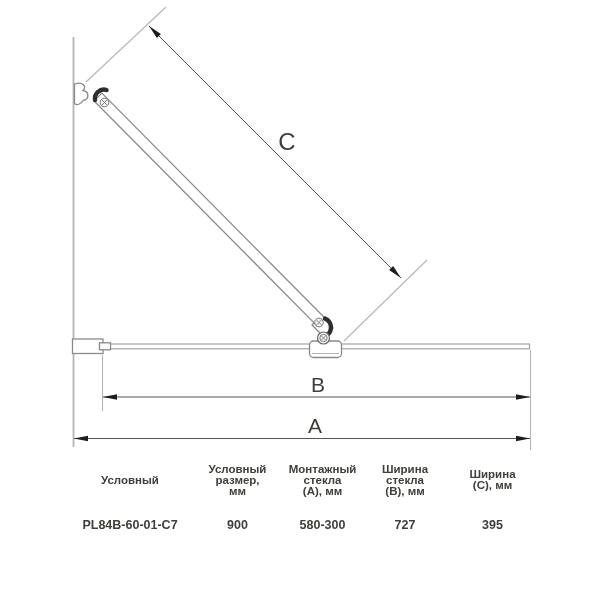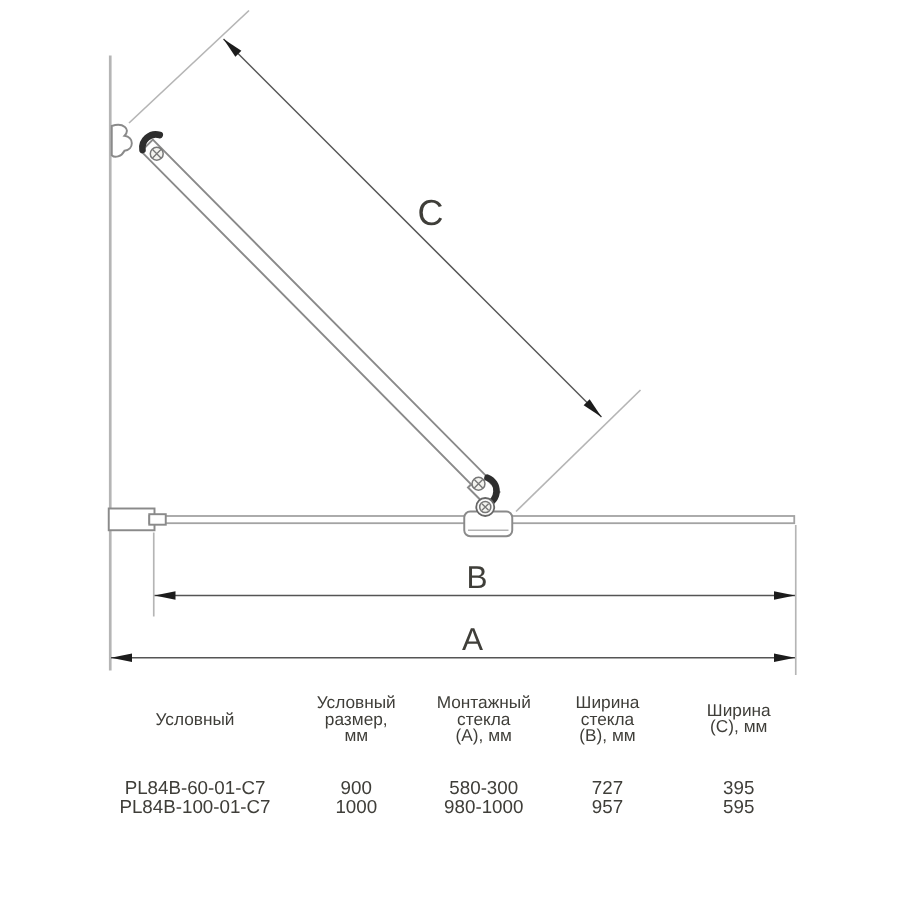--- a/index.html
+++ b/index.html
@@ -33,24 +33,24 @@
   .screw-x{stroke:#777777;stroke-width:0.9;fill:none;}
   .pivot-o{fill:#fbfbfb;stroke:#666666;stroke-width:1.2;}
   .dim-label{fill:var(--c-text);text-anchor:middle;font-family:"Liberation Sans",sans-serif;}
   .lbl-c{font-size:24px;}
   .lbl-ab{font-size:21px;}
 
   
   .table-wrap{position:absolute;left:60px;top:454px;width:485px;}
   table{width:100%;border-collapse:collapse;table-layout:fixed;color:var(--c-text);}
   th{
-    font-weight:400;font-size:11.5px;line-height:11px;white-space:pre-line;
+    font-weight:700;font-size:11.5px;line-height:11px;white-space:pre-line;
     vertical-align:middle;text-align:center;height:52px;padding:0;
   }
-  td{font-size:12.5px;line-height:13.4px;text-align:center;padding:0;font-weight:400;}
+  td{font-size:12.5px;line-height:13.4px;text-align:center;padding:0;font-weight:700;}
   tbody tr:first-child td{padding-top:13px;}
 </style>
 </head>
 <body>
 
 <div class="stage">
 
   <svg width="600" height="455" viewBox="0 0 600 455">
 
     <line class="ln ln-wall" x1="73.5" y1="37" x2="73.5" y2="447"></line>
@@ -139,24 +139,17 @@
         </tr>
       </thead>
       <tbody>
           <tr>
             <td>PL84B-60-01-C7</td>
             <td>900</td>
             <td>580-300</td>
             <td>727</td>
             <td>395</td>
           </tr>
-          <tr>
-            <td>PL84B-100-01-C7</td>
-            <td>1000</td>
-            <td>980-1000</td>
-            <td>957</td>
-            <td>595</td>
-          </tr>
         </tbody>
     </table>
   </div>
 
 </div>
 
 </body></html>

